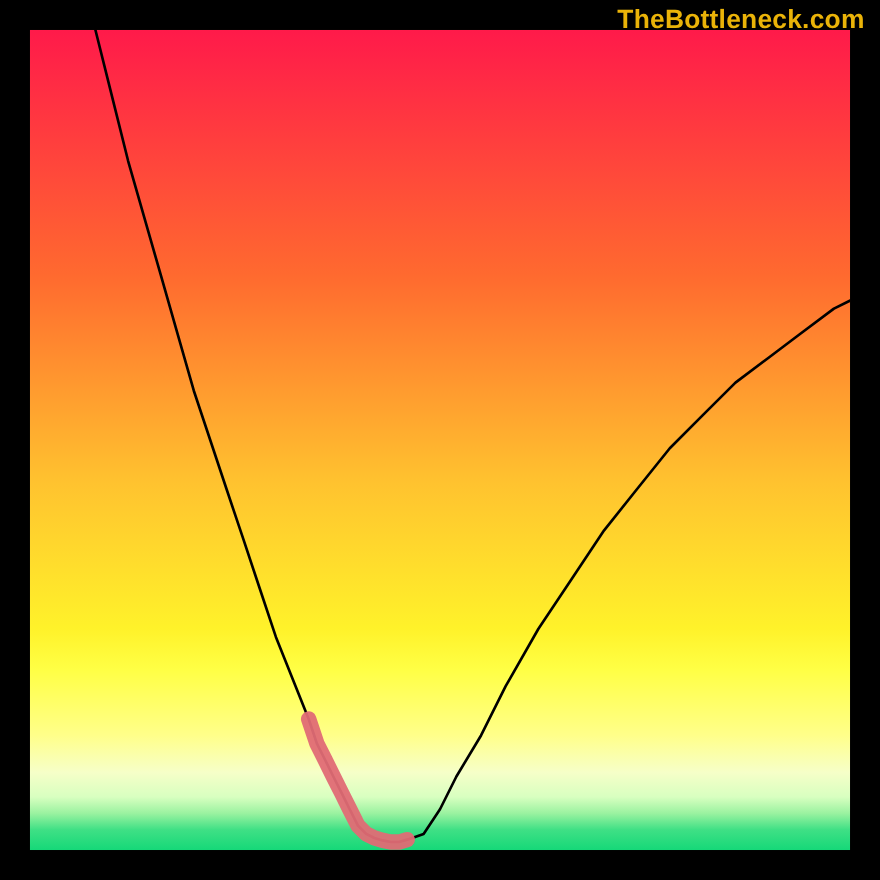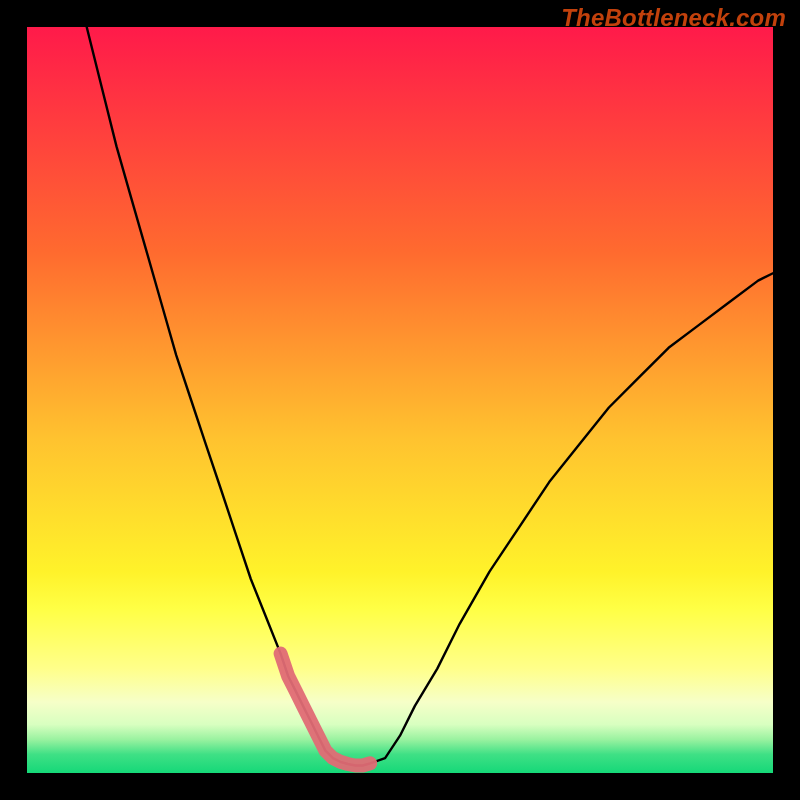--- a/index.html
+++ b/index.html
@@ -26,24 +26,23 @@
     height: 746px;
     overflow: hidden;
   }
   .watermark {
     position: absolute;
     top: 4px;
     right: 14px;
     font-family: Arial, Helvetica, sans-serif;
     font-size: 24px;
     font-weight: 600;
-    color: #c2410c;
+    color: #eab308;
     letter-spacing: 0.2px;
     user-select: none;
-    font-style: italic;
   }
 </style>
 </head>
 <body>
 
 <div class="frame">
   <div class="plot">
     <svg width="746" height="746" viewBox="0 0 746 746">
       <defs>
         <linearGradient id="bg-grad" x1="0" y1="0" x2="0" y2="1">

